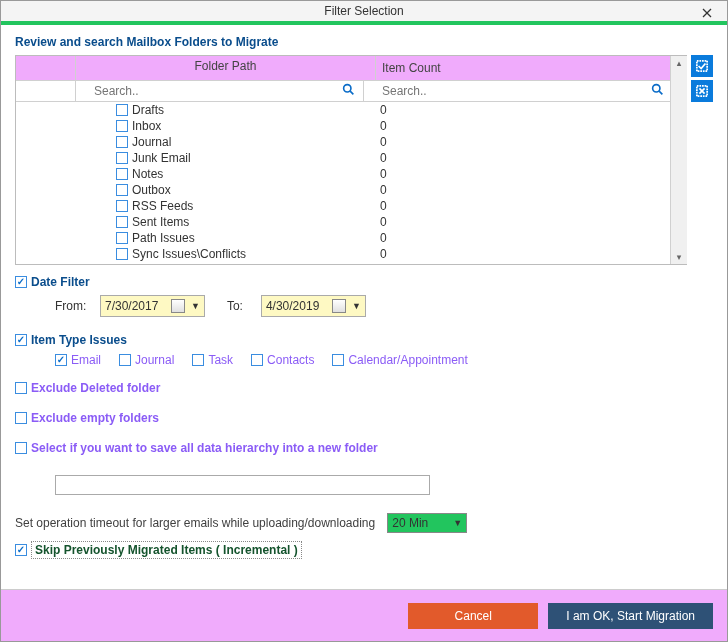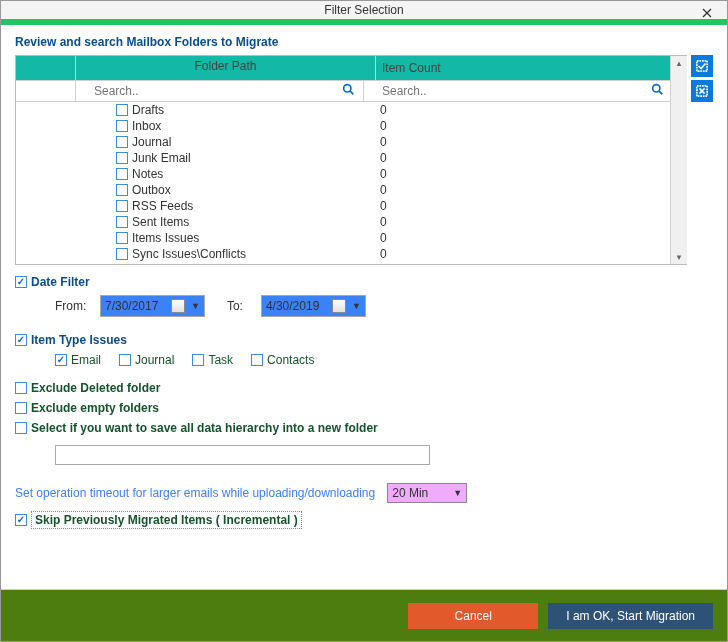--- a/index.html
+++ b/index.html
@@ -1,27 +1,27 @@
 <!DOCTYPE html>
 <html><head>
 <meta charset="utf-8">
 <style>
 * { box-sizing: border-box; font-family: "Segoe UI", Tahoma, Arial, sans-serif; }
 body { margin: 0; padding: 0; background: #fff; font-size: 12px; color: #333; }
 .window { width: 728px; height: 642px; border: 1px solid #999; display: flex; flex-direction: column; position: relative; }
-.titlebar { height: 24px; display: flex; align-items: center; justify-content: center; border-bottom: 6px solid #22c55e; position: relative; background: #f4f4f4; }
+.titlebar { height: 24px; display: flex; align-items: center; justify-content: center; border-bottom: 4px solid #22c55e; position: relative; background: #f4f4f4; }
 .title { font-size: 12px; color: #333; }
 .close-btn { position: absolute; right: 0; top: 0; width: 40px; height: 24px; display: flex; align-items: center; justify-content: center; cursor: pointer; }
 .close-btn svg { width: 10px; height: 10px; }
 .content { flex: 1; padding: 10px 14px 0 14px; overflow: hidden; display: flex; flex-direction: column; }
 .section-title { color: #0a4d8c; font-weight: bold; font-size: 12px; margin-bottom: 6px; }
 
 .grid-wrap { display: flex; gap: 4px; }
 .grid { flex: 1; border: 1px solid #bcbcbc; display: flex; flex-direction: column; height: 210px; }
-.grid-header { display: flex; background: #14b8a6; border-bottom: 1px solid #d0d0d0; }
+.grid-header { display: flex; background: #f0abfc; border-bottom: 1px solid #d0d0d0; }
 .gh-icon { width: 60px; border-right: 1px solid #d0d0d0; }
 .gh-path { flex: 1; padding: 3px 6px; border-right: 1px solid #d0d0d0; color: #444; text-align: center; }
 .gh-count { width: 310px; padding: 5px 6px; color: #444; text-align: left; }
 .grid-search { display: flex; border-bottom: 1px solid #d0d0d0; gap: 12px; }
 .gs-icon { width: 60px; border-right: 1px solid #d0d0d0; }
 .gs-input-wrap { position: relative; display: flex; align-items: center; padding: 2px 4px; border-right: 1px solid #d0d0d0; }
 .gs-path { flex: 1; }
 .gs-count { width: 310px; }
 .gs-input-wrap input { flex: 1; border: none; outline: none; font-size: 12px; color: #666; padding: 1px 2px; background: transparent; }
 .search-icon { color: #0a6cc8; font-size: 13px; padding: 0 4px; cursor: pointer; }
@@ -34,43 +34,43 @@
 .cb.checked::after { content: "✓"; color: #0a6cc8; font-size: 10px; line-height: 10px; display: block; text-align: center; font-weight: bold; }
 
 .sidebtns { width: 22px; display: flex; flex-direction: column; gap: 3px; }
 .sidebtn { width: 22px; height: 22px; background: #0a7bdc; display: flex; align-items: center; justify-content: center; color: #fff; cursor: pointer; }
 .sidebtn svg { width: 12px; height: 12px; stroke: #fff; stroke-width: 2; fill: none; }
 .scroll-arr { height: 14px; display: flex; align-items: center; justify-content: center; color: #666; font-size: 9px; cursor: pointer; }
 
 .filter-row { display: flex; align-items: center; margin-top: 10px; }
 .chk-wrap { display: inline-flex; align-items: center; gap: 4px; }
 .chk-label { color: #0a4d8c; font-weight: bold; }
-.chk-label.plain { color: #14532d; font-weight: normal; }
+.chk-label.plain { color: #8b5cf6; font-weight: normal; }
 .indent { margin-left: 40px; margin-top: 6px; display: flex; align-items: center; gap: 10px; }
 .date-lbl { color: #333; width: 35px; }
-.date-input { display: inline-flex; align-items: center; border: 1px solid #aaa; height: 22px; padding: 0 4px; gap: 6px; background: #3b82f6; }
+.date-input { display: inline-flex; align-items: center; border: 1px solid #aaa; height: 22px; padding: 0 4px; gap: 6px; background: #fef9c3; }
 .date-input span.val { min-width: 60px; }
 .date-cal { width: 14px; height: 14px; background: linear-gradient(#fff,#e0e0e0); border: 1px solid #888; }
 .date-dd { font-size: 9px; color: #333; cursor: pointer; }
 
 .item-types { margin-left: 40px; margin-top: 6px; display: flex; gap: 18px; }
 
-.exclude-block { margin-top: 14px; display: flex; flex-direction: column; gap: 6px; }
+.exclude-block { margin-top: 14px; display: flex; flex-direction: column; gap: 16px; }
 .newfolder-input { margin-left: 40px; margin-top: 4px; }
 .newfolder-input input { width: 375px; height: 20px; border: 1px solid #aaa; padding: 2px 4px; font-size: 12px; }
 
 .timeout-row { margin-top: 18px; display: flex; align-items: center; gap: 12px; }
-.timeout-lbl { color: #3b82f6; }
-.combo { border: 1px solid #888; height: 20px; width: 80px; display: inline-flex; align-items: center; padding: 0 4px; justify-content: space-between; background: #f0abfc; cursor: pointer; }
+.timeout-lbl { color: #404040; }
+.combo { border: 1px solid #888; height: 20px; width: 80px; display: inline-flex; align-items: center; padding: 0 4px; justify-content: space-between; background: #22c55e; cursor: pointer; }
 .combo .dd { font-size: 9px; }
 
 .skip-row { margin-top: 8px; }
 .skip-label { color: #14532d; font-weight: bold; border: 1px dotted #888; padding: 1px 3px; }
 
-.footer { height: 52px; border-top: 1px solid #ccc; display: flex; align-items: center; justify-content: flex-end; gap: 10px; padding: 0 14px; background: #4d7c0f; }
+.footer { height: 52px; border-top: 1px solid #ccc; display: flex; align-items: center; justify-content: flex-end; gap: 10px; padding: 0 14px; background: #f0abfc; }
 .btn { height: 26px; padding: 0 18px; display: inline-flex; align-items: center; justify-content: center; font-size: 12px; cursor: pointer; color: #fff; border: none; }
 .btn-cancel { background: #e25a2b; min-width: 130px; }
 .btn-start { background: #2e5176; min-width: 160px; }
 
 .grid-scroll-outer { position: absolute; right: -1px; top: 0; bottom: 0; width: 17px; background: #f0f0f0; border-left: 1px solid #d0d0d0; display: flex; flex-direction: column; }
 .thumb { flex: 1; }
 </style>
 </head>
 <body>
 
@@ -181,21 +181,21 @@
               <div class="gr-path">
                 <span class="cb"></span>
                 <span>Sent Items</span>
               </div>
               <div class="gr-count" style="padding-right:18px;">0</div>
             </div>
             <div class="grid-row">
               <div class="gr-icon"></div>
               <div class="gr-path">
                 <span class="cb"></span>
-                <span>Items Issues</span>
+                <span>Path Issues</span>
               </div>
               <div class="gr-count" style="padding-right:18px;">0</div>
             </div>
             <div class="grid-row">
               <div class="gr-icon"></div>
               <div class="gr-path">
                 <span class="cb"></span>
                 <span>Sync Issues\Conflicts</span>
               </div>
               <div class="gr-count" style="padding-right:18px;">0</div>
@@ -261,20 +261,24 @@
         <span class="chk-label plain">Journal</span>
       </label>
       <label class="chk-wrap">
         <span class="cb"></span>
         <span class="chk-label plain">Task</span>
       </label>
       <label class="chk-wrap">
         <span class="cb"></span>
         <span class="chk-label plain">Contacts</span>
       </label>
+      <label class="chk-wrap">
+        <span class="cb"></span>
+        <span class="chk-label plain">Calendar/Appointment</span>
+      </label>
     </div>
 
     <div class="exclude-block">
       <label class="chk-wrap">
         <span class="cb"></span>
         <span class="chk-label plain" style="font-weight:bold;">Exclude Deleted folder</span>
       </label>
       <label class="chk-wrap">
         <span class="cb"></span>
         <span class="chk-label plain" style="font-weight:bold;">Exclude empty folders</span>

